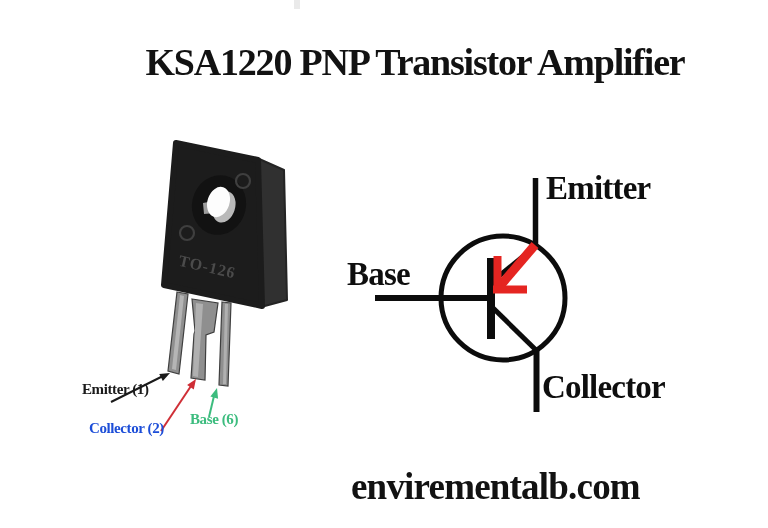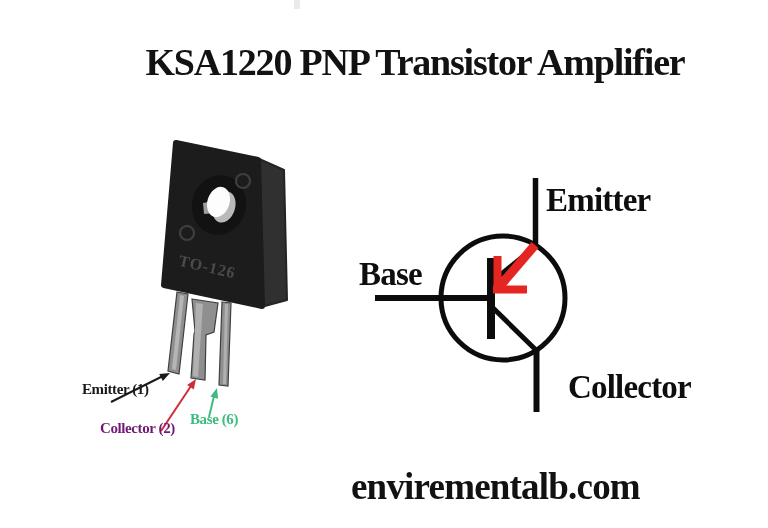--- a/index.html
+++ b/index.html
@@ -9,26 +9,26 @@
   }
   .title{
     position:absolute;left:62px;top:40px;width:706px;text-align:center;
     font-size:38px;font-weight:bold;color:#121212;letter-spacing:-1.2px;white-space:nowrap;
   }
   .artifact-tick{position:absolute;left:294px;top:0;width:6px;height:9px;background:#eaeaea;}
   .pkg-svg{position:absolute;left:50px;top:130px;}
   .sym-svg{position:absolute;left:360px;top:165px;}
   .pin-label{position:absolute;font-size:15px;font-weight:bold;letter-spacing:-0.4px;white-space:nowrap;}
   .pin-emitter{left:82px;top:381px;color:#1a1a1a;}
-  .pin-collector{left:100px;top:420px;color:#701a75;}
+  .pin-collector{left:89px;top:420px;color:#1d4ed8;}
   .pin-base{left:190px;top:411px;color:#3cbc7e;}
   .sym-label{position:absolute;font-size:33px;font-weight:bold;color:#0e0e0e;letter-spacing:-0.8px;white-space:nowrap;}
-  .sym-emitter{left:546px;top:182px;}
-  .sym-base{left:359px;top:256px;}
-  .sym-collector{left:542px;top:369px;margin-left:26px;}
+  .sym-emitter{left:546px;top:170px;}
+  .sym-base{left:347px;top:256px;}
+  .sym-collector{left:542px;top:369px;}
   .watermark{
     position:absolute;left:351px;top:465px;font-size:37px;font-weight:bold;
     color:#121212;letter-spacing:-0.8px;white-space:nowrap;
   }
 </style>
 </head>
 <body>
 
 <div class="canvas">
 

